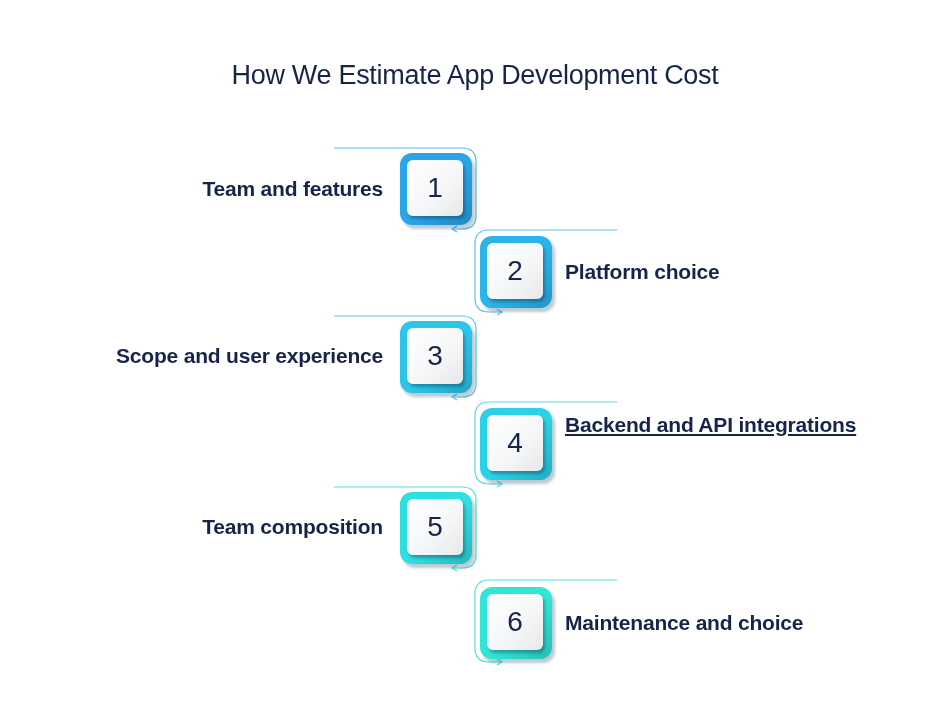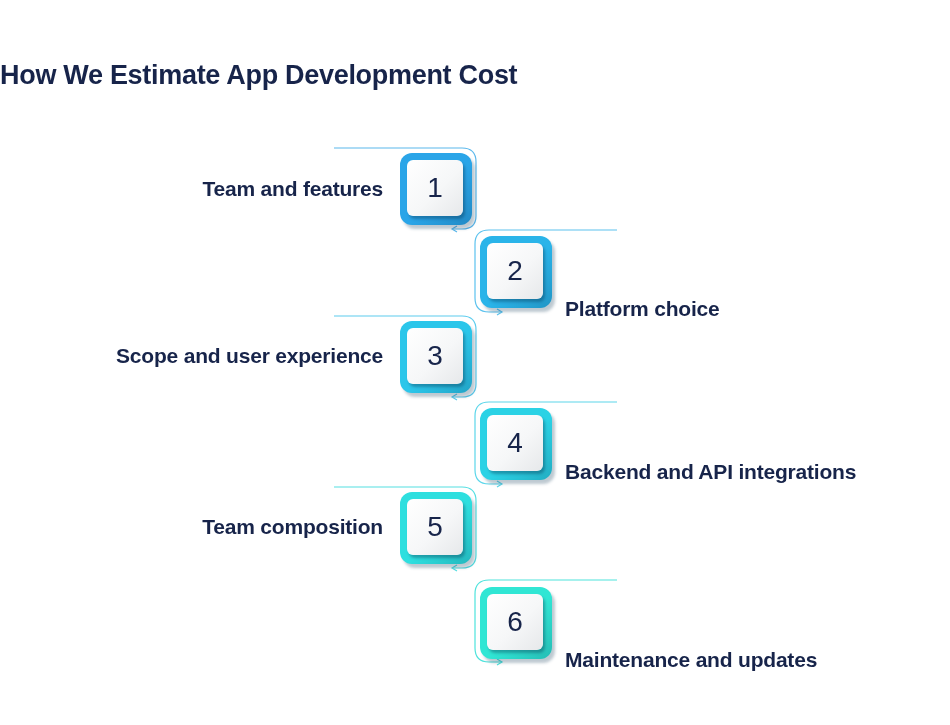--- a/index.html
+++ b/index.html
@@ -13,22 +13,23 @@
       position: relative;
       overflow: hidden;
       font-family: "Liberation Sans", "DejaVu Sans", sans-serif;
       color: #17244a;
     }
     .title {
       position: absolute;
       left: 0;
       top: 60px;
       width: 950px;
+      text-align: center;
       font-size: 27px;
-      font-weight: bold;
+      font-weight: normal;
       color: #17244a;
       letter-spacing: -0.3px;
     }
     .connectors {
       position: absolute;
       left: 0;
       top: 0;
       width: 950px;
       height: 725px;
       pointer-events: none;
@@ -86,21 +87,20 @@
       line-height: 26px;
       letter-spacing: -0.2px;
     }
     .label.left {
       right: 567px; 
       text-align: right;
     }
     .label.right {
       left: 565px;
       text-align: left;
-      margin-top: 37px;
     }
   </style>
 </head>
 <body>
 
 <div class="title">How We Estimate App Development Cost</div>
 
 <svg class="connectors" viewBox="0 0 950 725" xmlns="http://www.w3.org/2000/svg">
   <defs>
     <marker id="arrowL" markerWidth="6" markerHeight="6" refX="1" refY="3" orient="auto" markerUnits="userSpaceOnUse">
@@ -162,29 +162,29 @@
   </div>
 </div>
 <div class="label left" style="top:343px;">Scope and user experience</div>
 
 <div class="step" style="left:480px; top:408px;">
   <div class="frame" style="background:#2BD2E5;"></div>
   <div class="card">
     <span class="num">4</span>
   </div>
 </div>
-<div class="label right" style="top:422px;">Backend and API integrations</div>
+<div class="label right" style="top:412px;text-decoration:underline;">Backend and API integrations</div>
 
 <div class="step" style="left:400px; top:492px;">
   <div class="frame" style="background:#2EDFDF;"></div>
   <div class="card">
     <span class="num">5</span>
   </div>
 </div>
 <div class="label left" style="top:514px;margin-left:36px;">Team composition</div>
 
 <div class="step" style="left:480px; top:587px;">
   <div class="frame" style="background:#30E6D4;"></div>
   <div class="card">
     <span class="num">6</span>
   </div>
 </div>
-<div class="label right" style="top:610px;">Maintenance and updates</div>
+<div class="label right" style="top:610px;">Maintenance and choice</div>
 
 </body></html>

